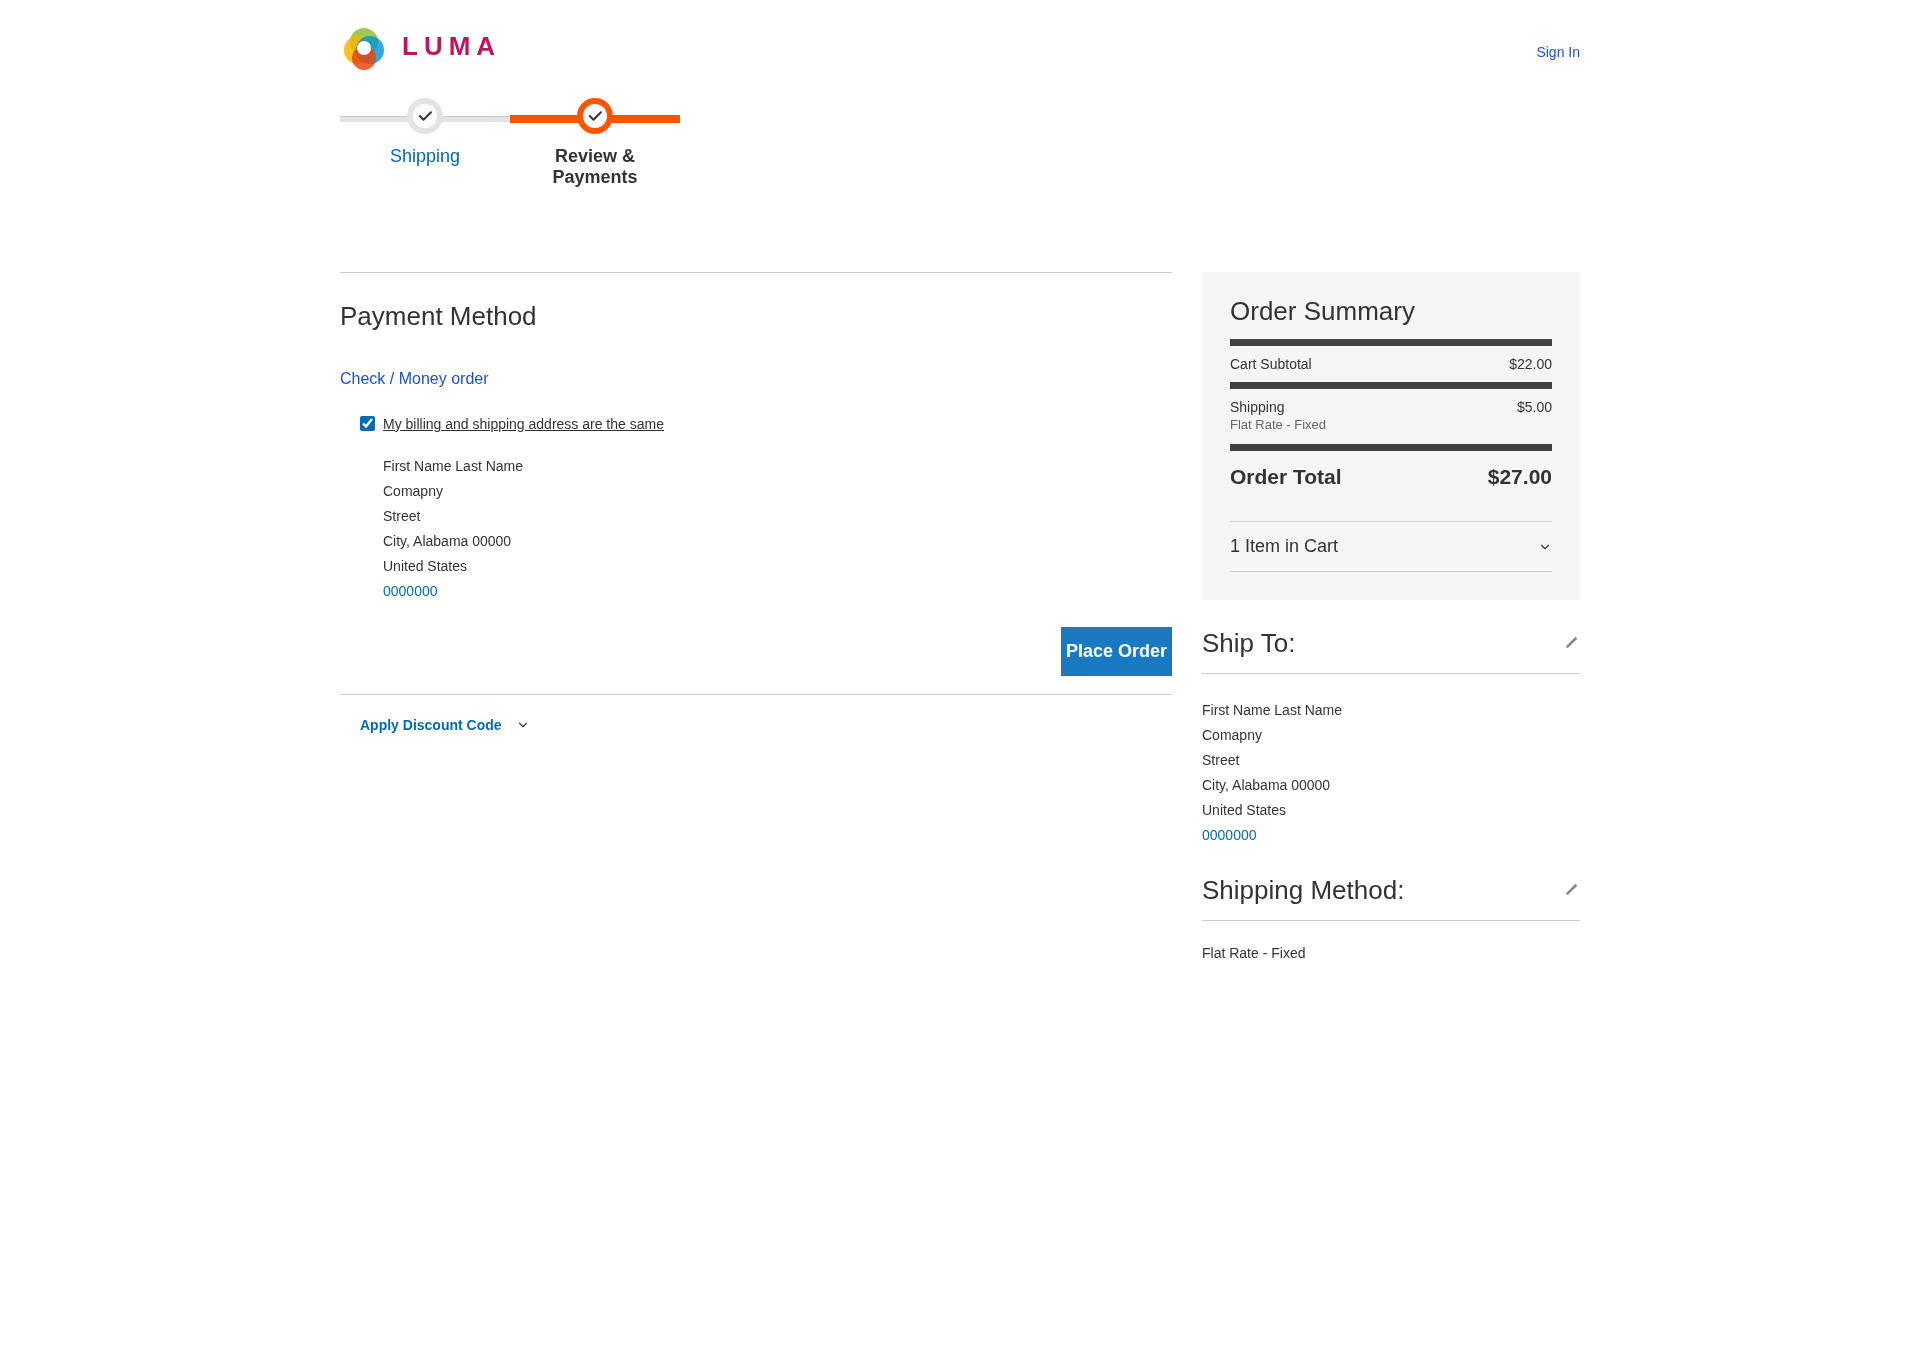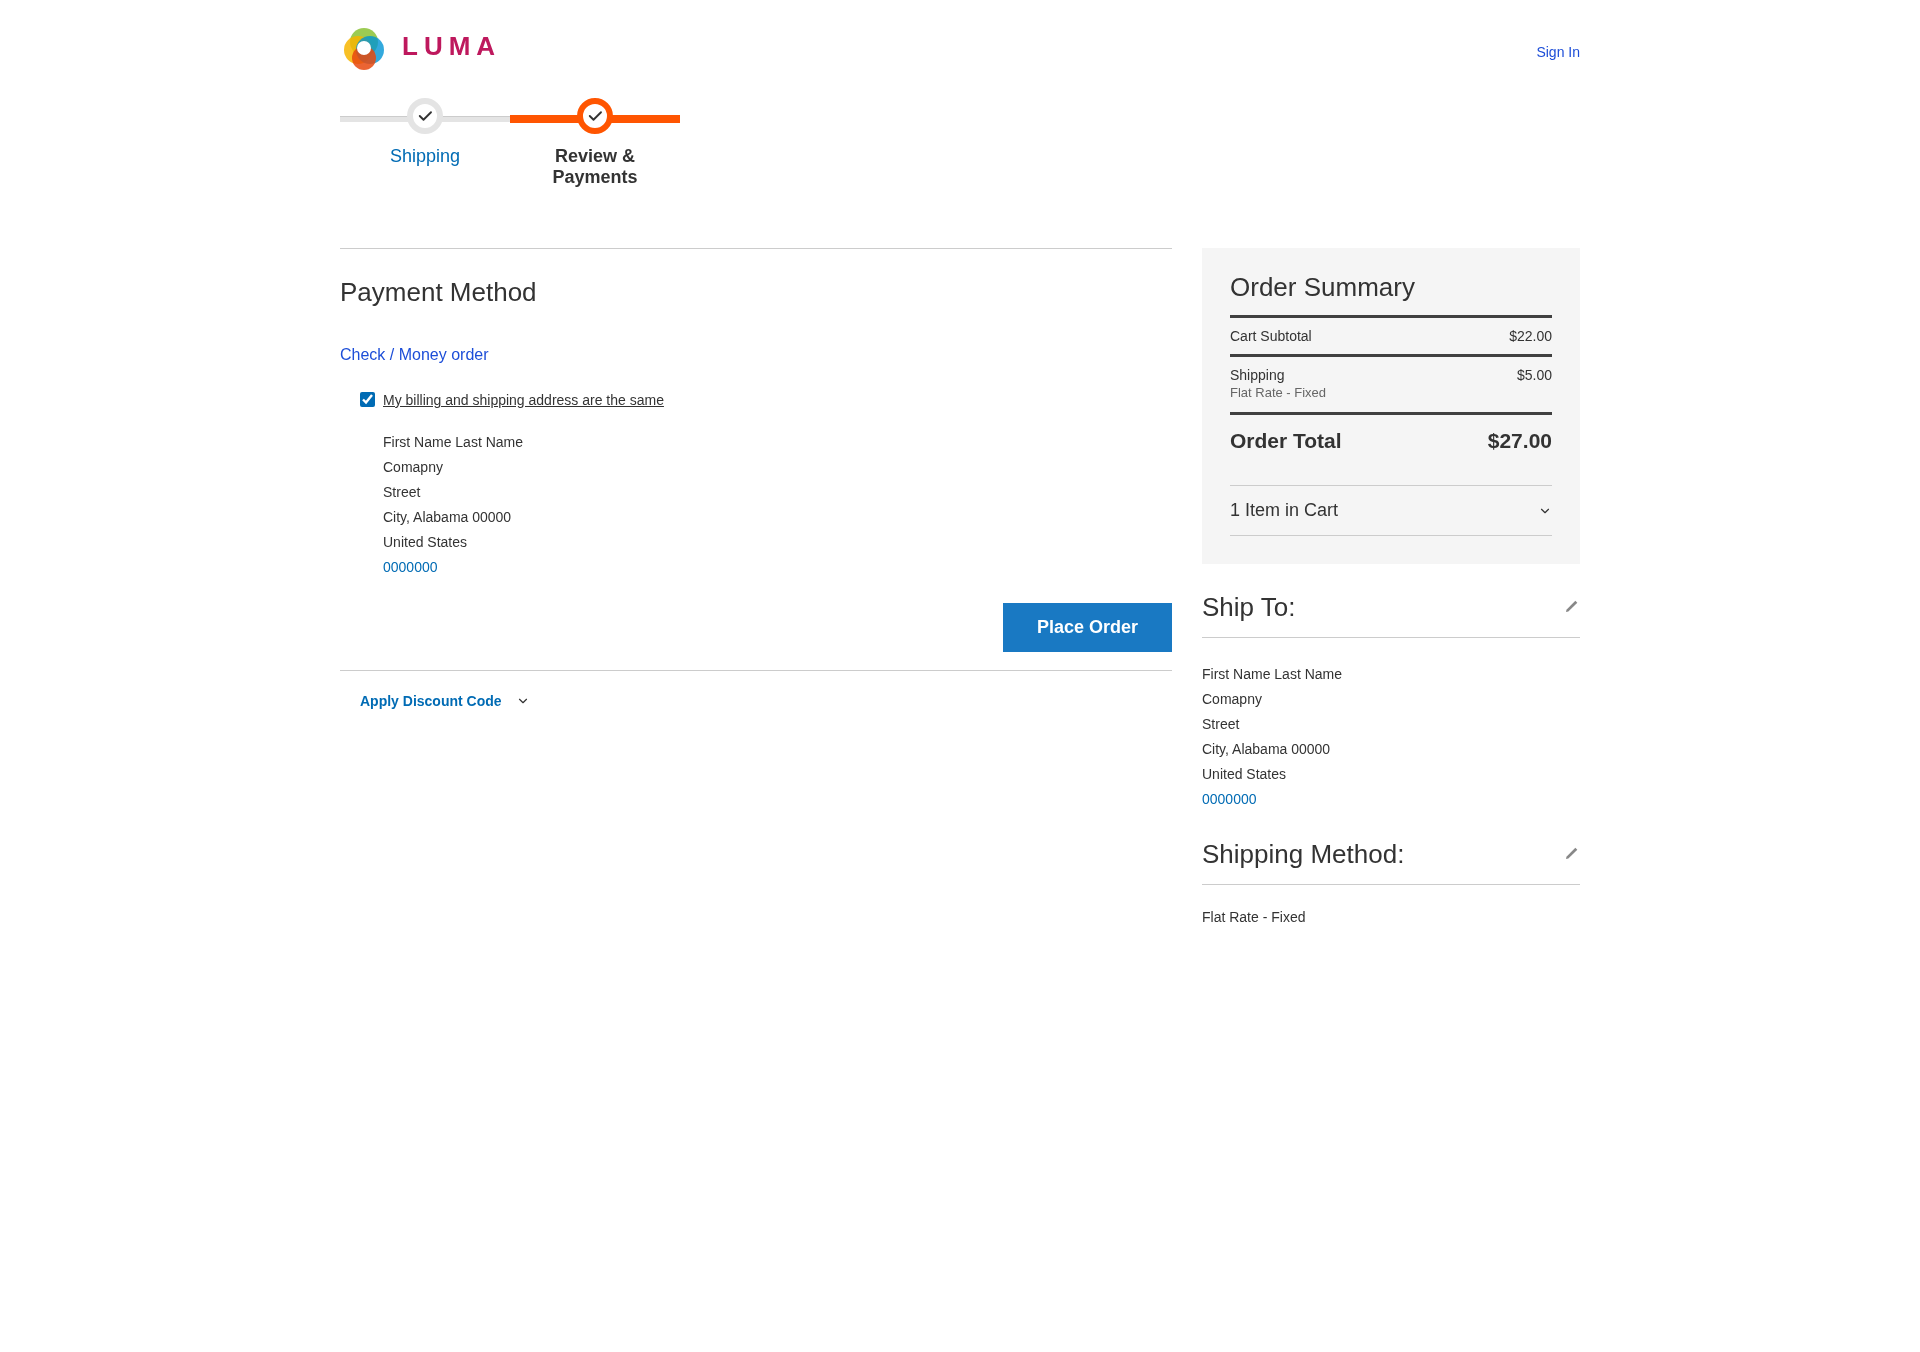--- a/index.html
+++ b/index.html
@@ -88,21 +88,21 @@
       font-size: 18px;
       font-weight: 600;
     }
     .step-label.done { color: #006bb4; font-weight: 400; }
     .step-label.active { color: #333; }
 
     
     .columns {
       display: flex;
       gap: 30px;
-      margin-top: 60px;
+      margin-top: 84px;
       align-items: flex-start;
     }
     .main-col { flex: 1; }
     .side-col { width: 378px; }
 
     .main-col { border-top: 1px solid #ccc; padding-top: 28px; }
 
     .payment-title {
       font-size: 26px;
       font-weight: 300;
@@ -136,21 +136,21 @@
 
     .actions-toolbar {
       margin-top: 24px;
       display: flex;
       justify-content: flex-end;
     }
     .place-order {
       background: #1979c3;
       color: #fff;
       border: none;
-      padding: 14px 34px;
+      padding: 14px 5px;
       font-size: 18px;
       font-weight: 600;
       cursor: pointer;
     }
 
     .divider { border-top: 1px solid #ccc; margin-top: 18px; }
 
     .discount-toggle {
       display: flex;
       align-items: center;
@@ -167,21 +167,21 @@
     .summary-box {
       background: #f5f5f5;
       padding: 24px 28px 28px;
     }
     .summary-title {
       font-size: 26px;
       font-weight: 300;
       margin-bottom: 12px;
     }
     .totals-table { width: 100%; border-collapse: collapse; }
-    .totals-table tr { border-top: 3px solid #404040; }
+    .totals-table tr { border-top: 7px solid #404040; }
     .totals-table td { padding: 10px 0; font-size: 14px; }
     .totals-table .label { text-align: left; }
     .totals-table .amount { text-align: right; }
     .totals-table .shipmethod {
       display: block;
       color: #666;
       font-size: 13px;
       margin-top: 2px;
     }
     .totals-table .shipping-row td { padding-bottom: 12px; }

